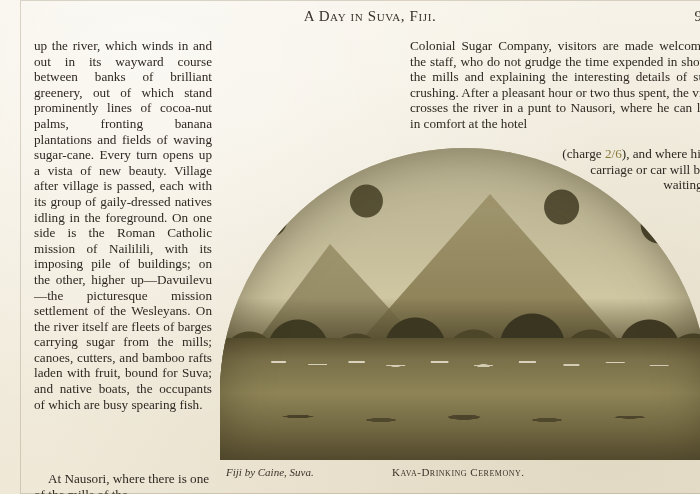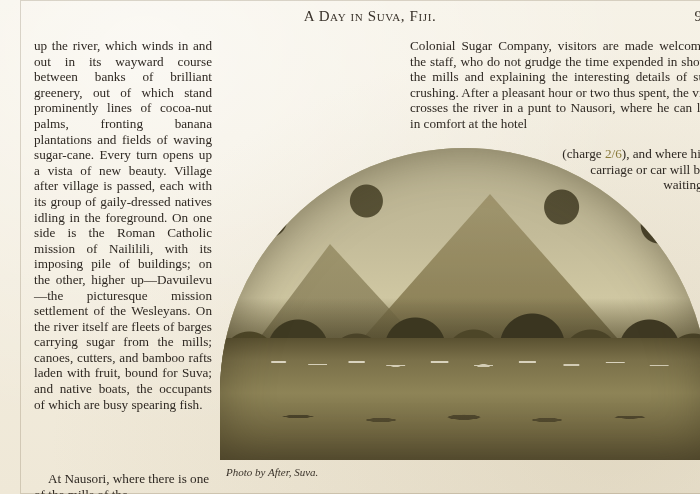--- a/index.html
+++ b/index.html
@@ -308,17 +308,18 @@
         <div class="hut hut-left"></div>
         <div class="hut hut-main"></div>
         <div class="hut hut-right"></div>
         <div class="ground">
           <div class="ground-figures"></div>
         </div>
         <div class="photo-vignette"></div>
       </div>
     </div>
 
-    <div class="photo-credit">Photo by After, Suva.</div>
+    <div class="photo-credit">Fiji by Caine, Suva.</div>
+    <div class="photo-caption">Kava-Drinking Ceremony.</div>
 
     <div class="scan-edge"></div>
   </div>
 </div>
 
 </body></html>

